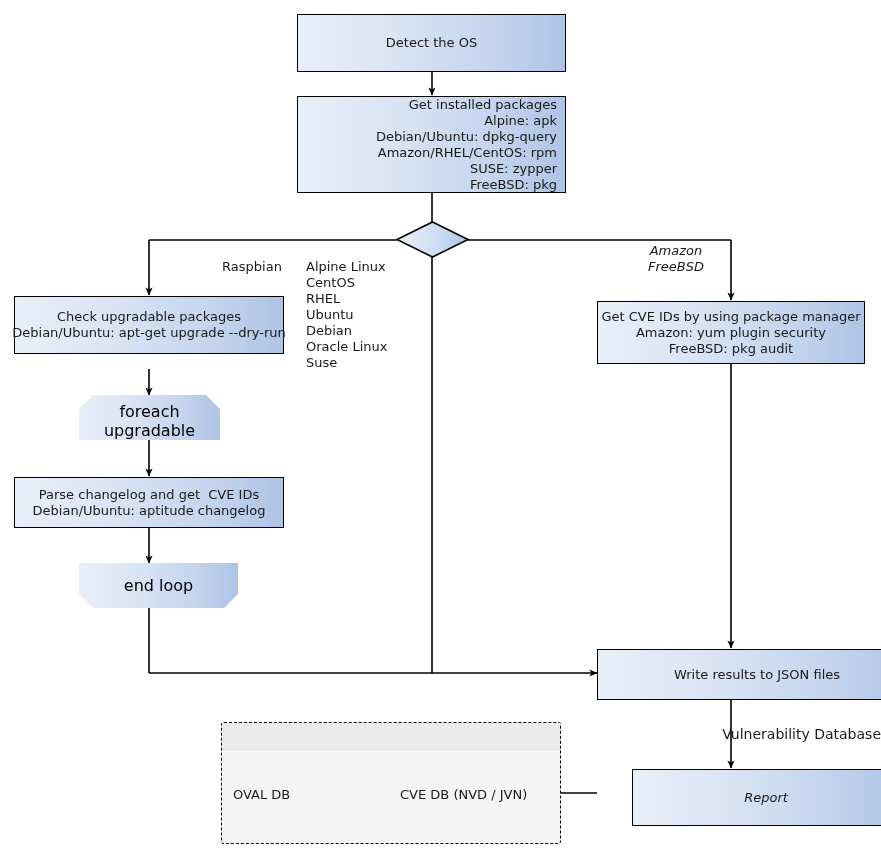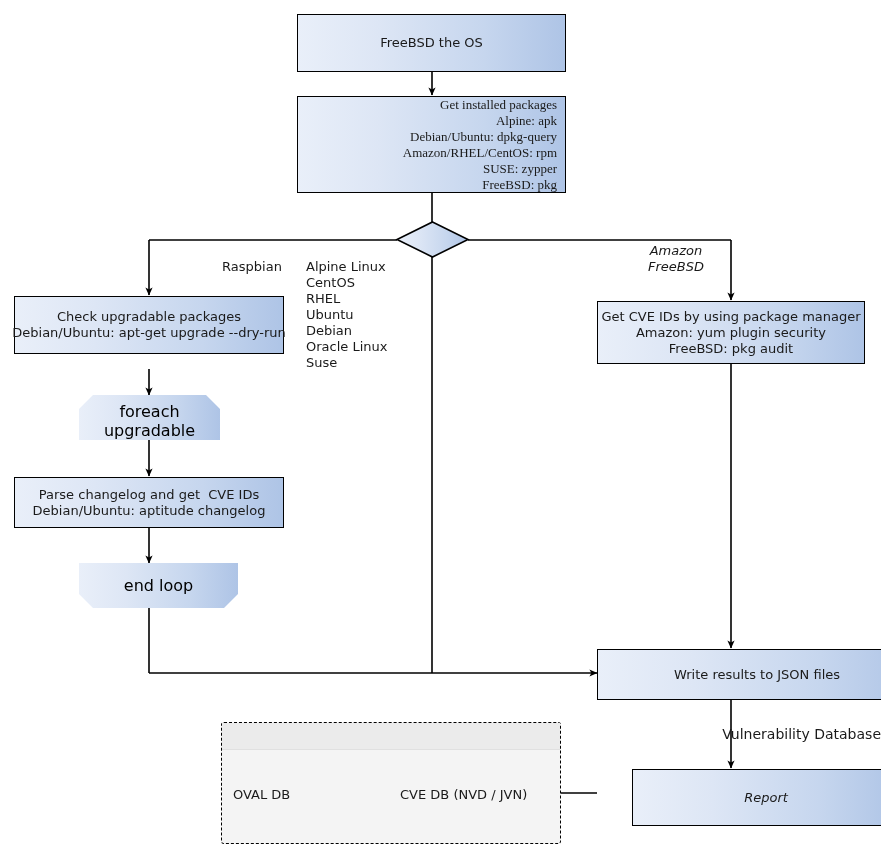--- a/index.html
+++ b/index.html
@@ -58,21 +58,20 @@
   }
   .loopstart .lbl, .loopend .lbl {
     position: absolute;
     left: 0; right: 0;
     text-align: center;
   }
   .txt-right {
     text-align: right;
     justify-content: flex-end;
     padding-right: 8px;
-    font-family: Liberation Serif, serif;
   }
   .edge-label {
     position: absolute;
     font-size: 13px;
     line-height: 16px;
     color: #1a1a1a;
     white-space: pre;
   }
   .edge-label.right-al {
     text-align: left;
@@ -174,21 +173,21 @@
       <path d="M233,775 L233,817 A 73,12 0 0 0 379,817 L379,775 Z" fill="url(#cylGrad)" stroke="#000000" stroke-width="1.6"></path>
       <ellipse cx="306" cy="775" rx="73" ry="12" fill="url(#cylTopGrad)" stroke="#000000" stroke-width="1.6"></ellipse>
     </g>
     <g>
       <path d="M400,775 L400,817 A 73,12 0 0 0 546,817 L546,775 Z" fill="url(#cylGrad)" stroke="#000000" stroke-width="1.6"></path>
       <ellipse cx="473" cy="775" rx="73" ry="12" fill="url(#cylTopGrad)" stroke="#000000" stroke-width="1.6"></ellipse>
     </g>
   </svg>
 
   <div class="node proc" style="left:297px; top:14px; width:269px; height:58px;">
-    <span>FreeBSD the OS</span>
+    <span>Detect the OS</span>
   </div>
 
   <div class="node proc txt-right" style="left:297px; top:96px; width:269px; height:97px;">
     <span>Get installed packages
 Alpine: apk
 Debian/Ubuntu: dpkg-query
 Amazon/RHEL/CentOS: rpm
 SUSE: zypper
 FreeBSD: pkg</span>
   </div>

